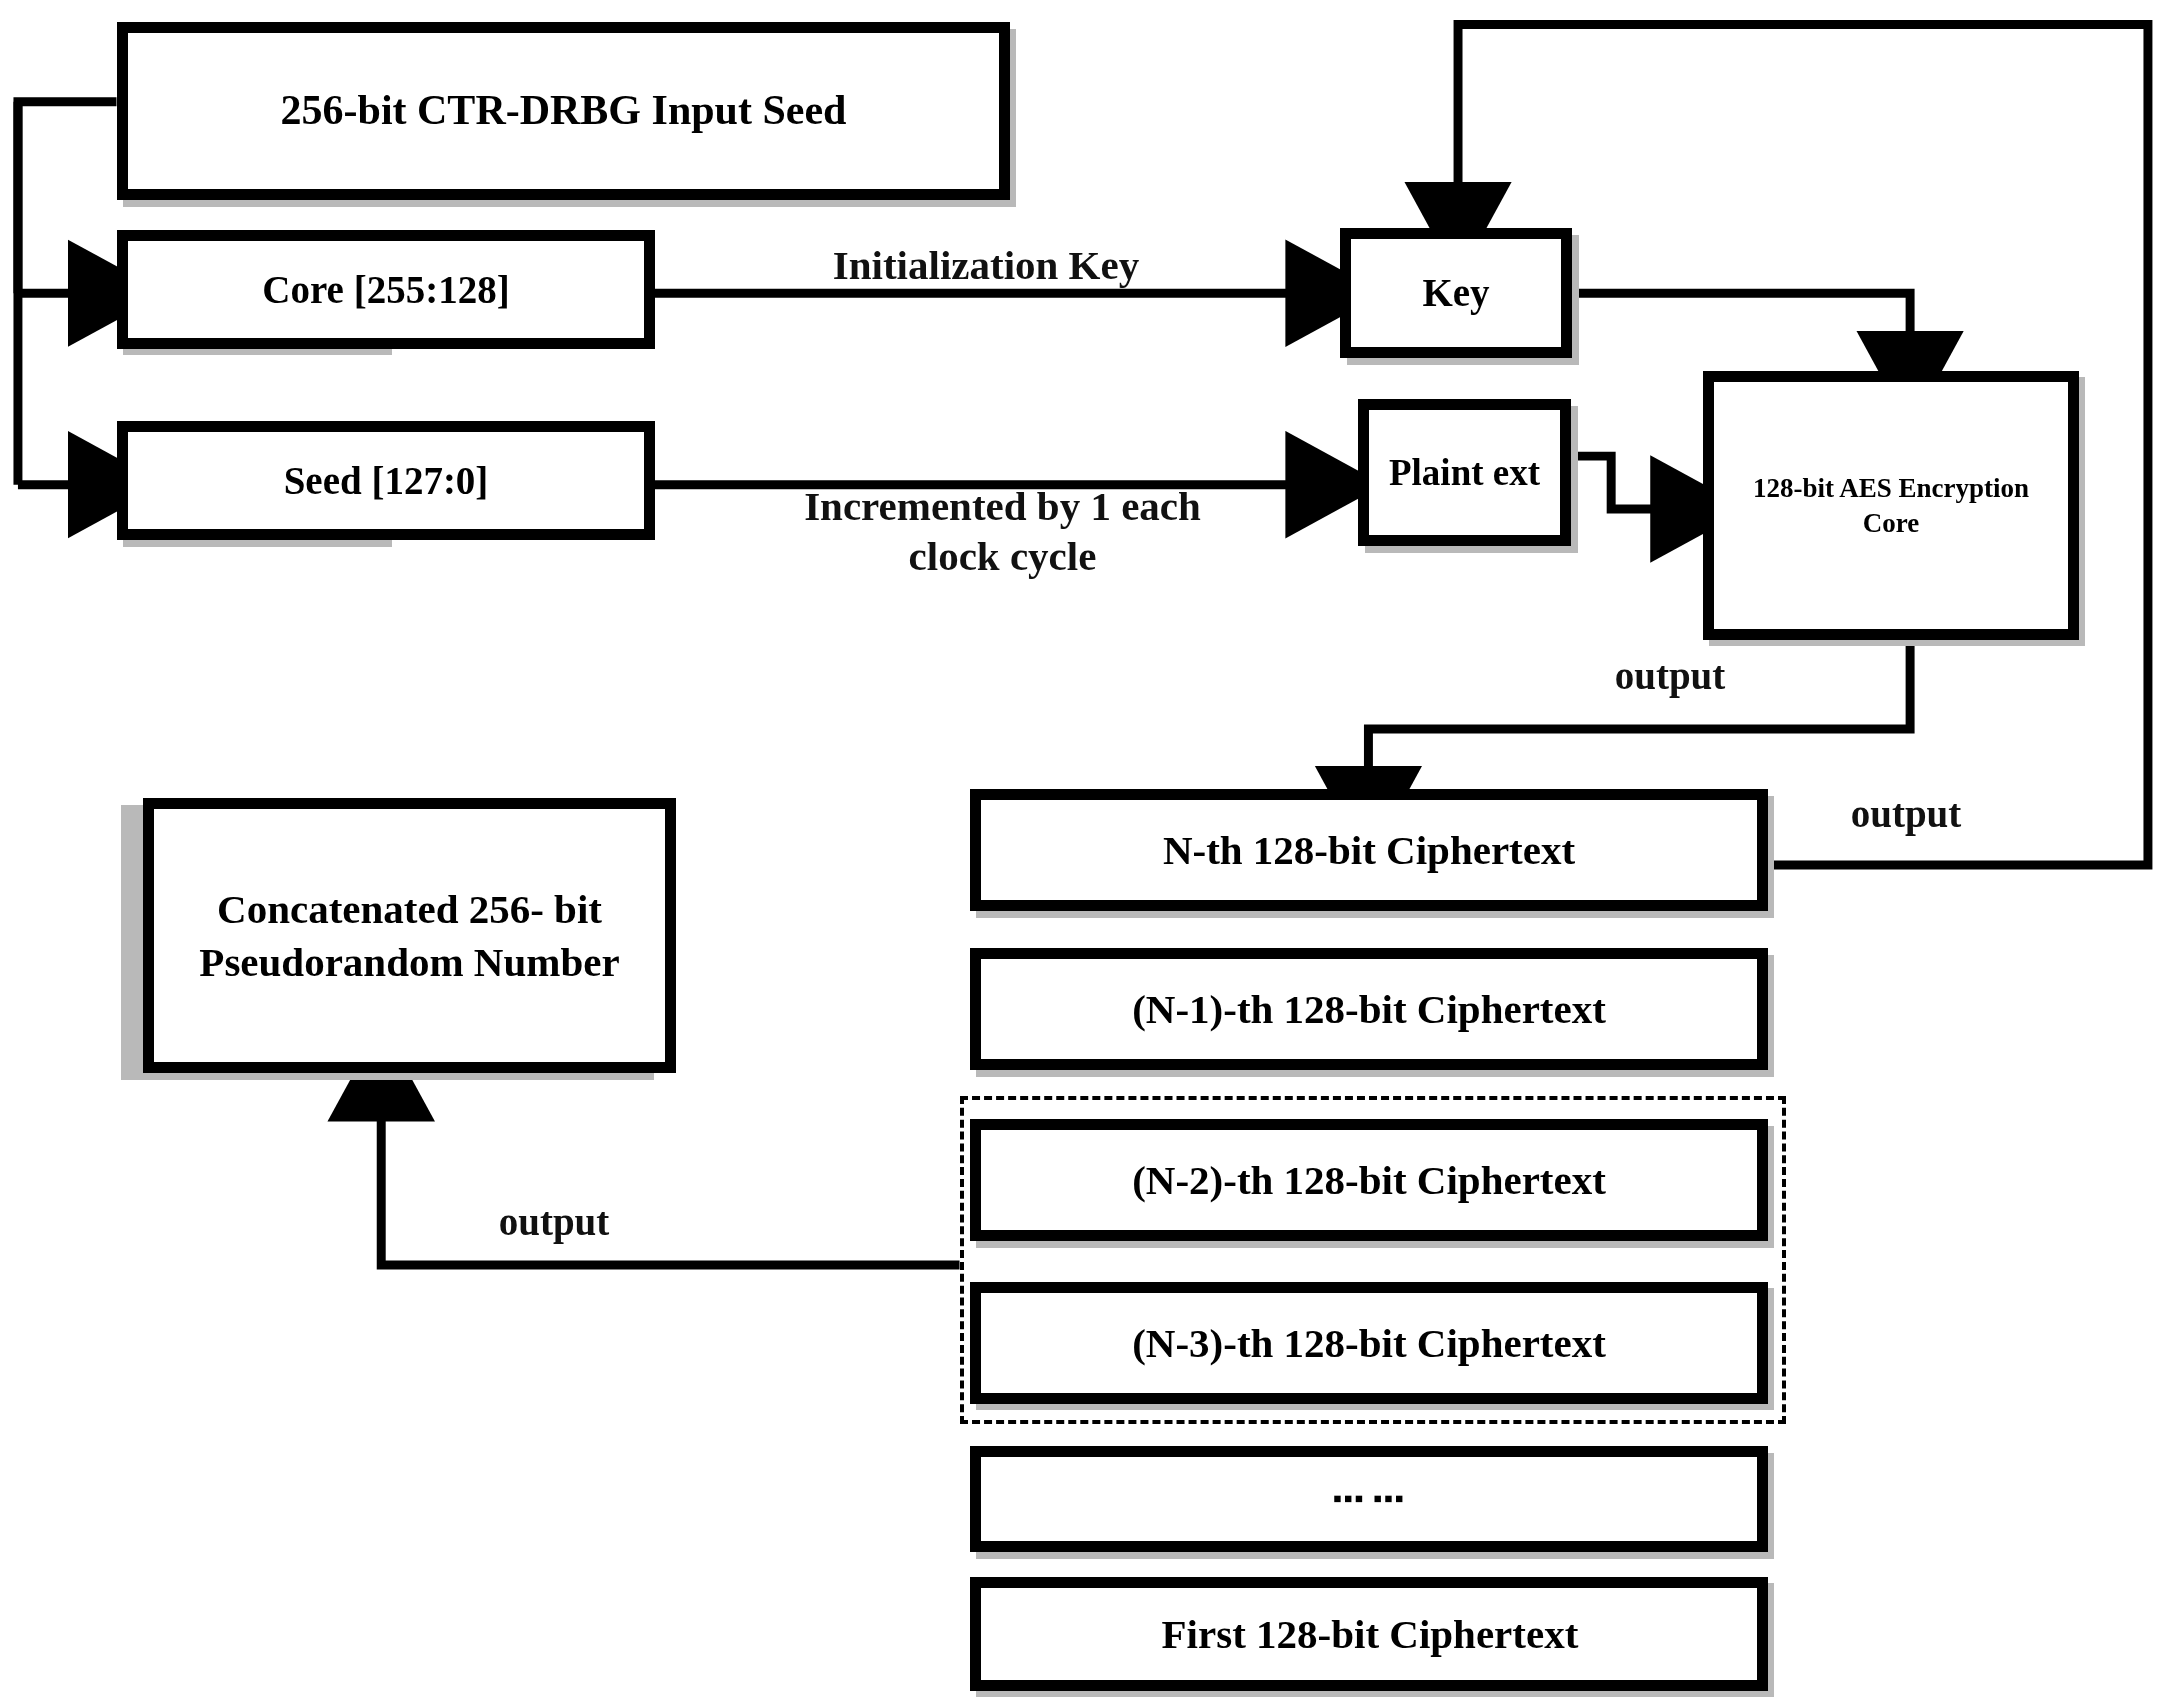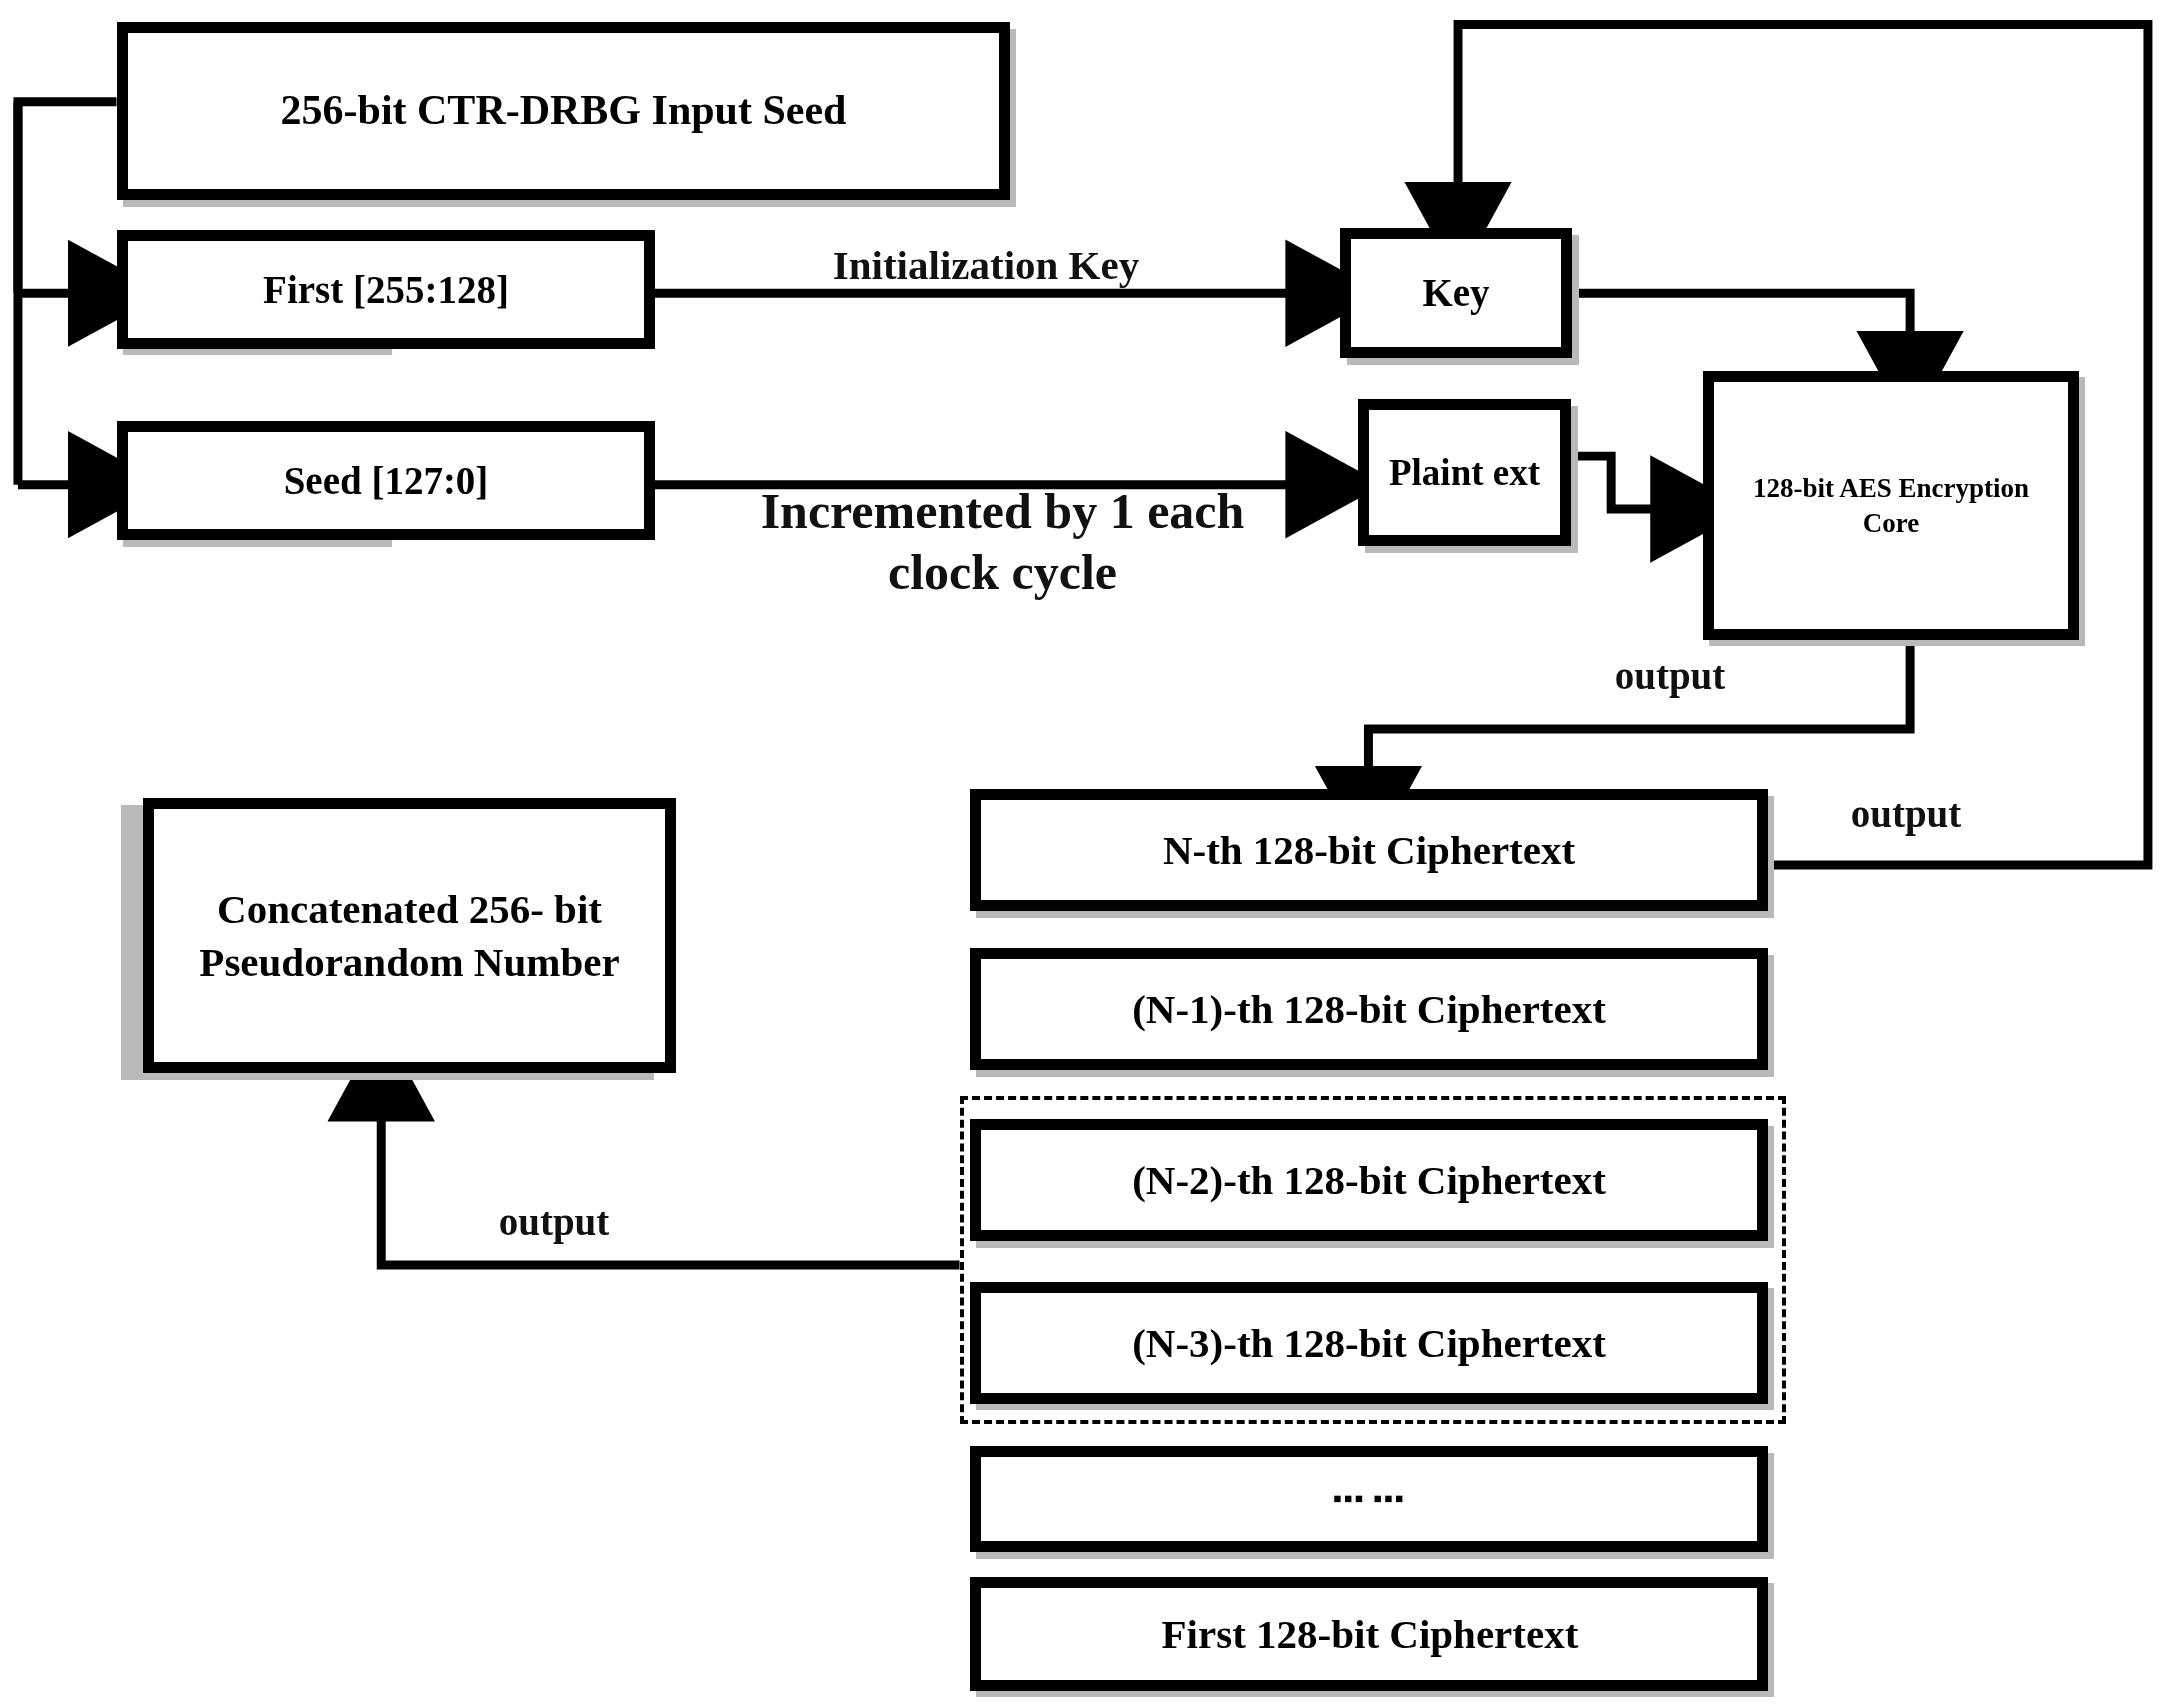--- a/index.html
+++ b/index.html
@@ -111,21 +111,21 @@
     </g>
   </svg>
 
   <div class="nodeShadow" style="left:123px; top:28.5px; width:893px; height:178px;"></div>
   <div class="node" style="left:117px; top:22px; width:893px; height:178px; z-index:2;">
     <div class="inner" style="font-size:42px;">256-bit CTR-DRBG Input Seed</div>
   </div>
 
   <div class="nodeShadow" style="left:123px; top:236px; width:269px; height:119px;"></div>
   <div class="node" style="left:117px; top:230px; width:538px; height:119px; z-index:2;">
-    <div class="inner" style="font-size:39px;">First [255:128]</div>
+    <div class="inner" style="font-size:39px;">Core [255:128]</div>
   </div>
 
   <div class="nodeShadow" style="left:123px; top:428px; width:269px; height:119px;"></div>
   <div class="node" style="left:117px; top:421px; width:538px; height:119px; z-index:2;">
     <div class="inner" style="font-size:39px;">Seed [127:0]</div>
   </div>
 
   <div class="nodeShadow" style="left:1347px; top:235px; width:232px; height:130px;"></div>
   <div class="node" style="left:1340px; top:228px; width:232px; height:130px; z-index:2;">
     <div class="inner" style="font-size:39px;">Key</div>
@@ -180,21 +180,21 @@
     <div class="inner dots" style="font-size:26px;">▪▪▪ ▪▪▪</div>
   </div>
 
   <div class="nodeShadow" style="left:976px; top:1583px; width:798px; height:114px;"></div>
   <div class="node" style="left:970px; top:1577px; width:798px; height:114px; z-index:2;">
     <div class="inner" style="font-size:41px;padding-left:10px;">First 128-bit Ciphertext</div>
   </div>
 
   <div class="wire-label" style="left:758px; top:240px; width:456px; font-size:41px;">Initialization Key</div>
 
-  <div class="wire-label" style="left:701px; top:481px; width:603px; font-size:50px;">Incremented by 1 each
+  <div class="wire-label" style="left:701px; top:481px; width:603px; font-size:41px;">Incremented by 1 each
 clock cycle</div>
 
   <div class="wire-label" style="left:1548px; top:652px; width:244px; font-size:39px;">output</div>
 
   <div class="wire-label" style="left:1784px; top:790px; width:244px; font-size:39px;">output</div>
 
   <div class="wire-label" style="left:432px; top:1198px; width:244px; font-size:39px;">output</div>
 
 </div>
 

